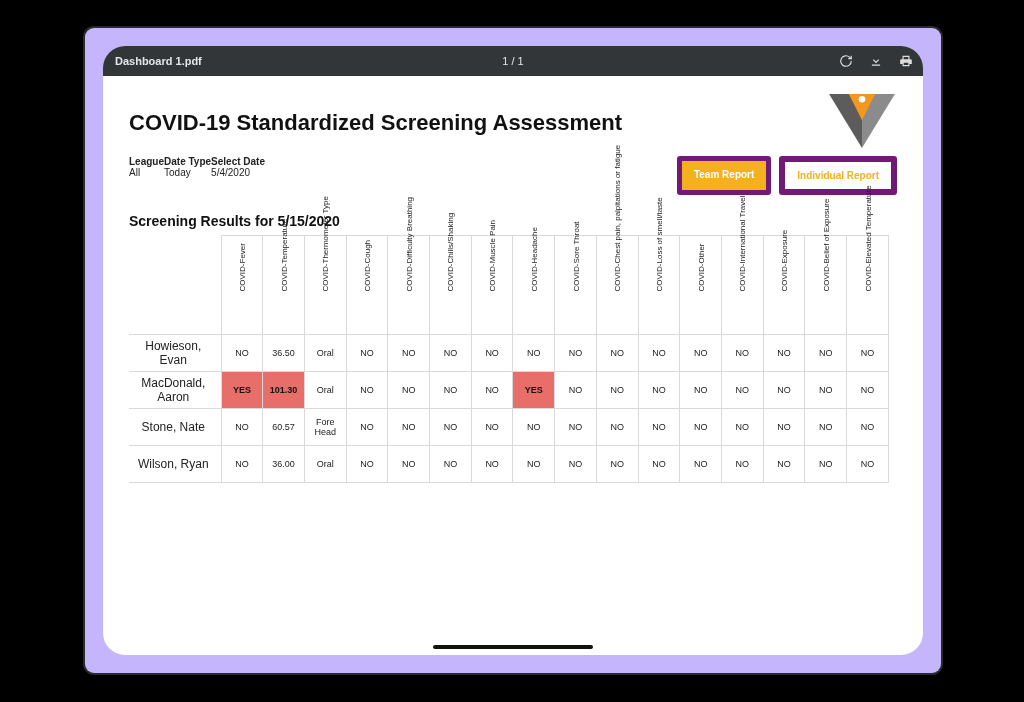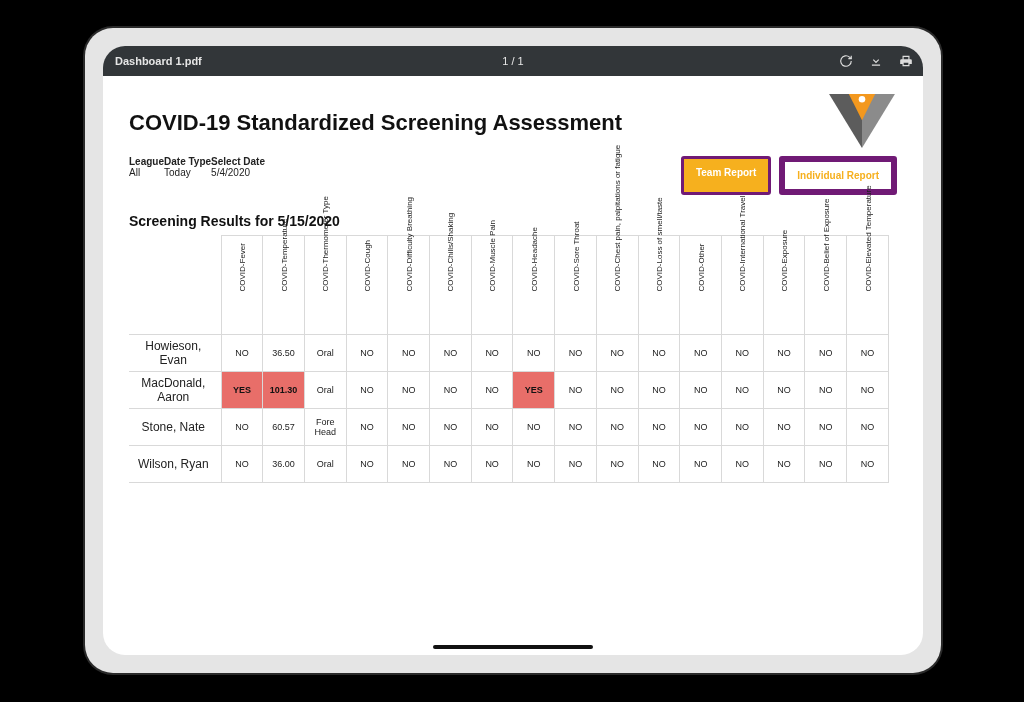--- a/index.html
+++ b/index.html
@@ -10,22 +10,22 @@
     background: #000;
     font-family: Arial, Helvetica, sans-serif;
     overflow: hidden;
   }
   .tablet {
     position: absolute;
     left: 85px;
     top: 28px;
     width: 856px;
     height: 645px;
-    background: #e5e5e5;
-    border-radius: 28px;
+    background: #c4b5fd;
+    border-radius: 9px;
     box-shadow: 0 0 0 2px #2a2a2a, 0 4px 20px rgba(0,0,0,0.6);
   }
   .screen-outer {
     position: absolute;
     left: 18px;
     top: 18px;
     right: 18px;
     bottom: 18px;
     background: #fff;
     border-radius: 22px;
@@ -89,21 +89,21 @@
   .btn {
     font-size: 10px;
     font-weight: bold;
     padding: 8px 12px;
     border-radius: 3px;
     cursor: pointer;
   }
   .btn-primary {
     background: #f6b01e;
     color: #fff;
-    border: 3px solid #701a75;
+    border: 5px solid #701a75;
   }
   .btn-outline {
     background: #fff;
     color: #f6b01e;
     border: 6px solid #701a75;
   }
   .section-title {
     font-size: 14px;
     font-weight: bold;
     color: #111;

